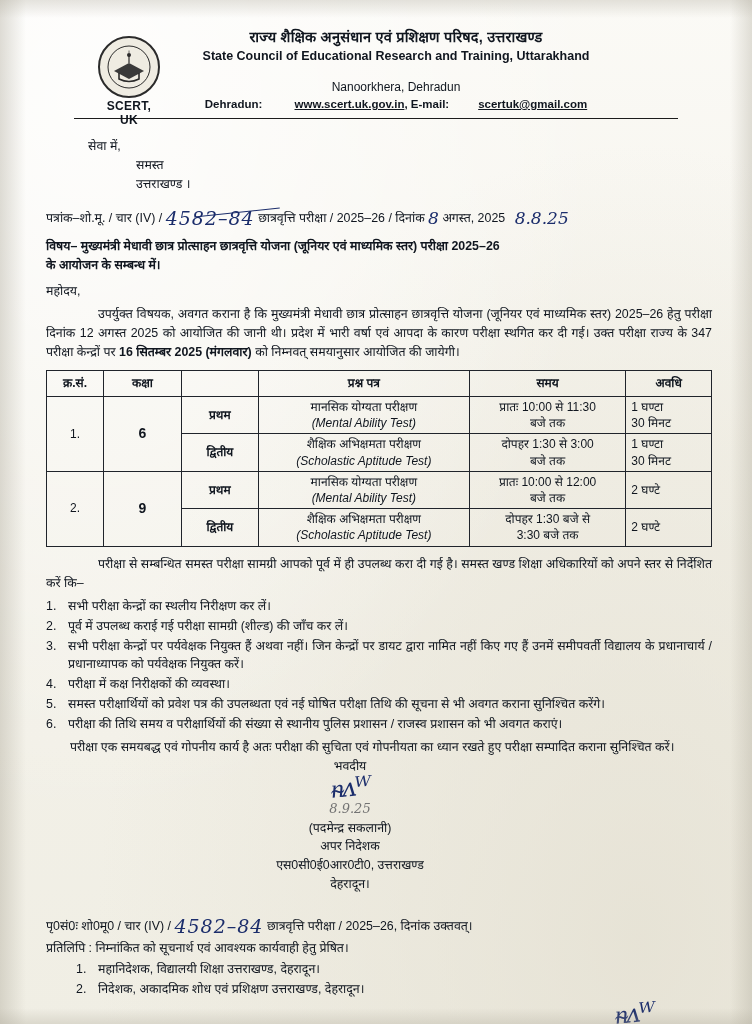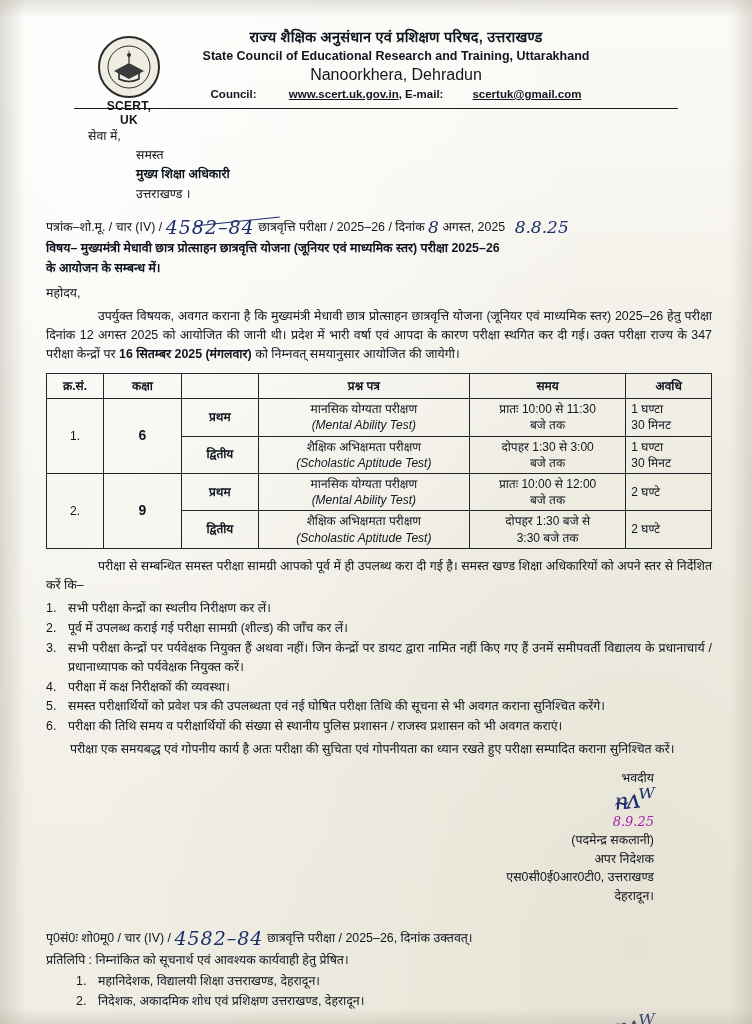--- a/index.html
+++ b/index.html
@@ -71,22 +71,22 @@
     letter-spacing: 0.2px;
     margin-left: 40px;
   }
   .head-line2 {
     font-size: 12.5px;
     font-weight: bold;
     margin-top: 3px;
     margin-left: 40px;
   }
   .head-line3 {
-    font-size: 16px;
-    margin-top: 3px;
+    font-size: 12px;
+    margin-top: 17px;
     margin-left: 40px;
   }
   .head-line4 {
     font-size: 11.5px;
     font-weight: bold;
     margin-top: 4px;
     margin-left: 40px;
   }
   .head-line4 u { text-decoration: underline; padding-left: 29px; }
   .rule {
@@ -133,20 +133,21 @@
   .strike {
     position: absolute;
     left: 148px;
     top: 11px;
     width: 86px;
     height: 1.4px;
     background: #1b2d6b;
     transform: rotate(-6deg);
   }
   .subject {
+    margin-top: 7px;
     font-weight: bold;
   }
   .subject .lbl { font-weight: bold; }
   .subject-l2 { font-weight: bold; }
   .salutation { margin-top: 6px; }
   .para {
     margin-top: 4px;
     text-align: justify;
   }
   .para.indent { text-indent: 52px; }
@@ -194,40 +195,39 @@
     text-align: justify;
   }
   ol.points li .num {
     position: absolute;
     left: 0;
     top: 0;
   }
 
   
   .sig-block {
-    margin-top: 10px;
-    text-align: right;
+    text-align: center;
     padding-right: 58px;
     line-height: 1.5;
     font-size: 12.4px;
   }
   .sig-scribble {
     font-family: "DejaVu Serif", serif;
     font-size: 26px;
     color: #1b2d6b;
     font-style: italic;
     letter-spacing: -2px;
     line-height: 0.9;
     display: inline-block;
     transform: rotate(-5deg);
   }
   .sig-date {
     font-family: "DejaVu Serif", serif;
     font-size: 13px;
-    color: #a21caf;
+    color: #737373;
     font-style: italic;
     display: block;
     margin-top: -2px;
   }
 
   .footer-ref {
     margin-top: 16px;
     font-size: 12.4px;
   }
   .footer-ref .hand {
@@ -289,31 +289,30 @@
             <circle cx="23" cy="11" r="2" fill="#2b2b2b"></circle>
             <text x="23" y="9" font-size="4" text-anchor="middle" fill="#2b2b2b">॥</text>
           </svg>
         </div>
         <div class="logo-caption">SCERT, UK</div>
       </div>
       <div class="head-line1">राज्य शैक्षिक अनुसंधान एवं प्रशिक्षण परिषद, उत्तराखण्ड</div>
       <div class="head-line2">State Council of Educational Research and Training, Uttarakhand</div>
       <div class="head-line3">Nanoorkhera, Dehradun</div>
       <div class="head-line4">
-        <span>Council: </span><u>www.scert.uk.gov.in</u><span>, E-mail:</span><u>scertuk@gmail.com</u>
+        <span>Dehradun: </span><u>www.scert.uk.gov.in</u><span>, E-mail:</span><u>scertuk@gmail.com</u>
       </div>
       <div class="rule"></div>
     </div>
 
     <div class="body-wrap">
 
       <div class="to-block">
         <div class="l1">सेवा में,</div>
         <div class="l2">समस्त</div>
-        <div class="l3">मुख्य शिक्षा अधिकारी</div>
         <div class="l4">उत्तराखण्ड ।</div>
       </div>
 
       <div class="refline">
         <span>पत्रांक–शो.मू. / चार (IV) /</span>
         <span class="hand-ref">4582–84</span>
         <span>छात्रवृत्ति परीक्षा / 2025–26 / दिनांक</span>
         <span class="hand-date">8</span>
         <span>अगस्त, 2025</span>
         <span class="hand-date" style="margin-left:6px;">8.8.25</span>

